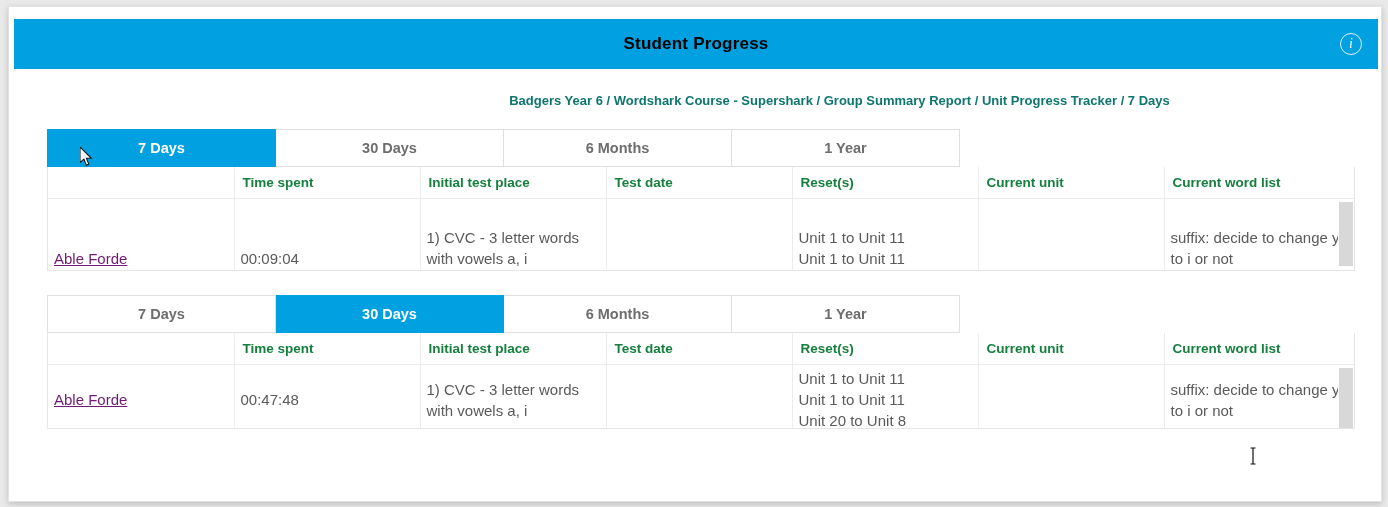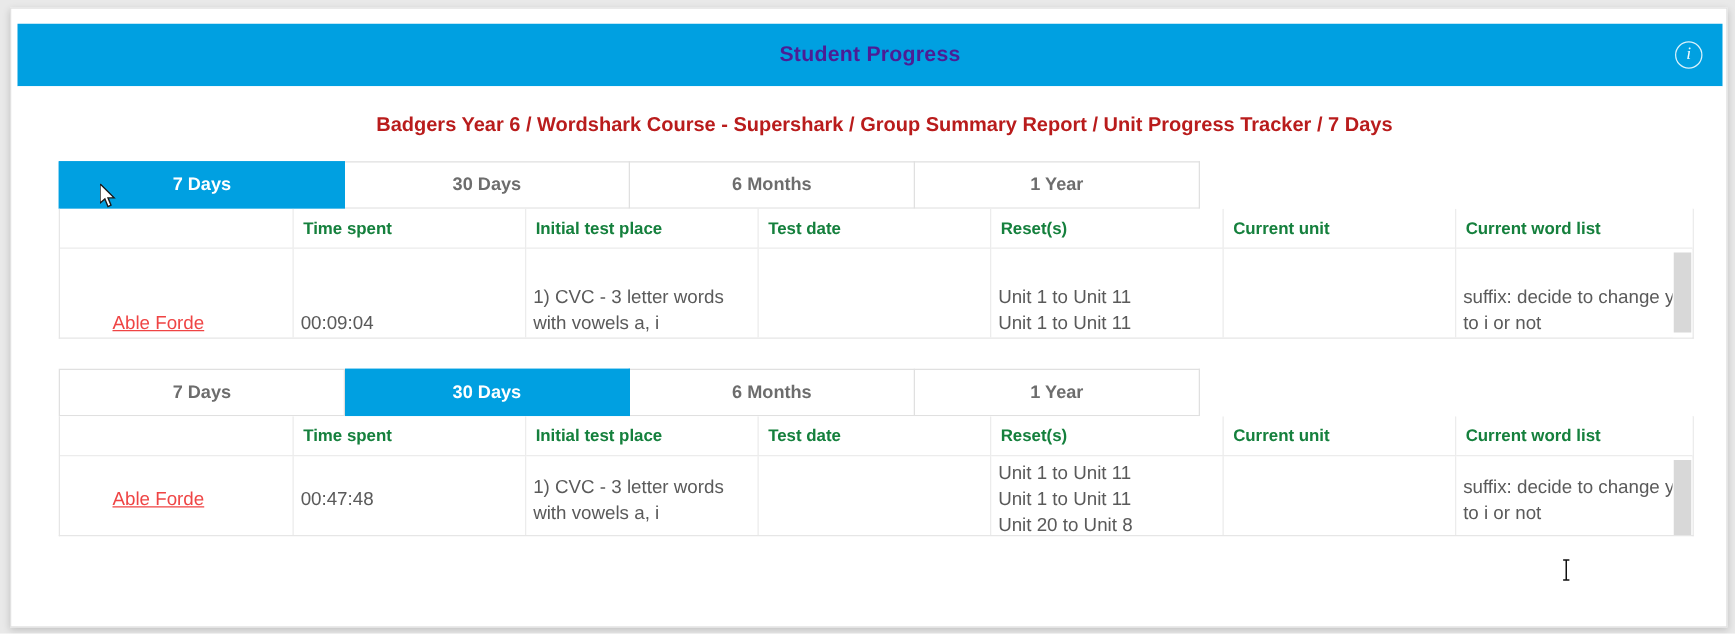--- a/index.html
+++ b/index.html
@@ -33,21 +33,21 @@
     left: 5px;
     top: 12px;
     width: 1364px;
     height: 50px;
     background: #00a0e1;
     display: flex;
     align-items: center;
     justify-content: center;
   }
   .app-title {
-    color: #4c1d95;
+    color: #000000;
     font-size: 17px;
     font-weight: bold;
     letter-spacing: 0.2px;
     text-align: center;
   }
   .info-icon {
     position: absolute;
     right: 16px;
     top: 50%;
     transform: translateY(-50%);
@@ -71,25 +71,26 @@
     top: 62px;
     width: 1364px;
     bottom: 0;
     background: #ffffff;
     overflow: hidden;
   }
   .breadcrumb-block {
     padding: 22px 0 0 287px;
   }
   .breadcrumb {
-    font-size: 16px;
+    font-size: 13px;
     font-weight: bold;
-    color: #b91c1c;
+    color: #0f766e;
     line-height: 20px;
     white-space: nowrap;
+    text-align: center;
   }
   .report-date {
     font-size: 14.5px;
     color: #757575;
     line-height: 22px;
     margin-top: 1px;
   }
   
   .report-section {
     position: relative;
@@ -151,25 +152,24 @@
     color: #5a5a5a;
     vertical-align: bottom;
     padding: 0 6px 2px 6px;
     border-right: 1px solid #ececec;
     line-height: 21px;
   }
   table.report-grid td:first-child { border-right: 1px solid #ececec; }
   table.report-grid td:last-child { border-right: none; }
   tr.data-row { height: 72px; }
   .student-link {
-    color: #ef4444;
+    color: #701a75;
     text-decoration: underline;
     cursor: pointer;
     font-size: 15px;
-    margin-left: 36px;
   }
   .cell-lines span { display: block; }
   .scroll-track {
     position: absolute;
     right: 0;
     top: 33px;
     bottom: 0;
     width: 16px;
     background: #ffffff;
   }

